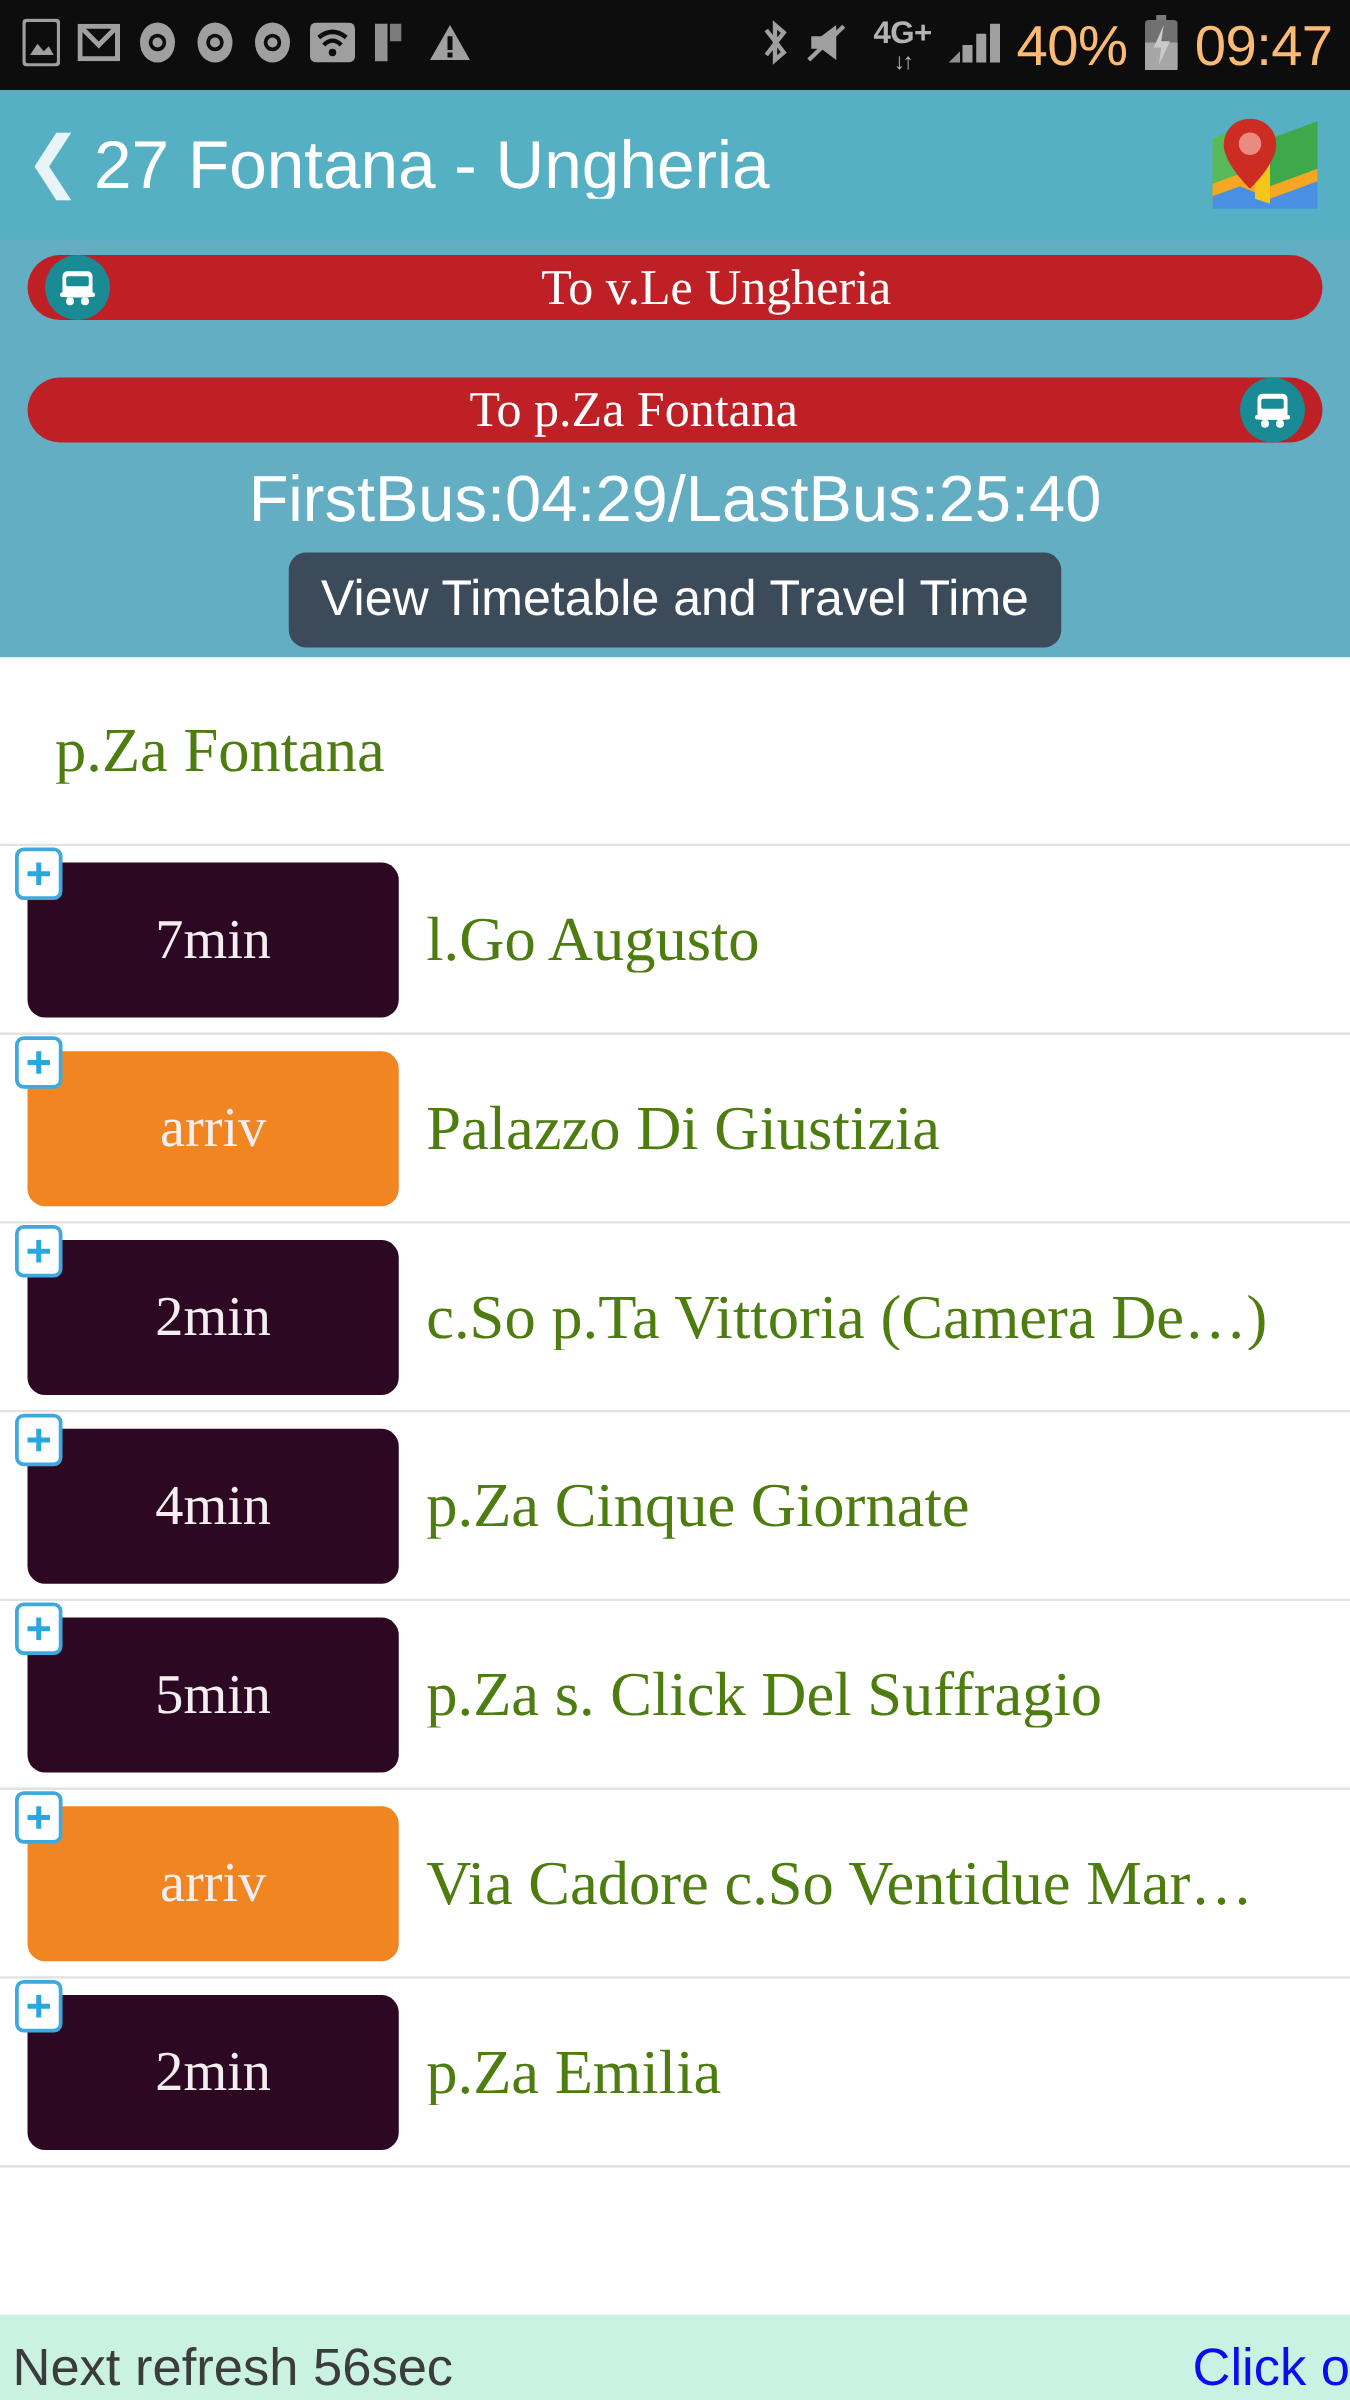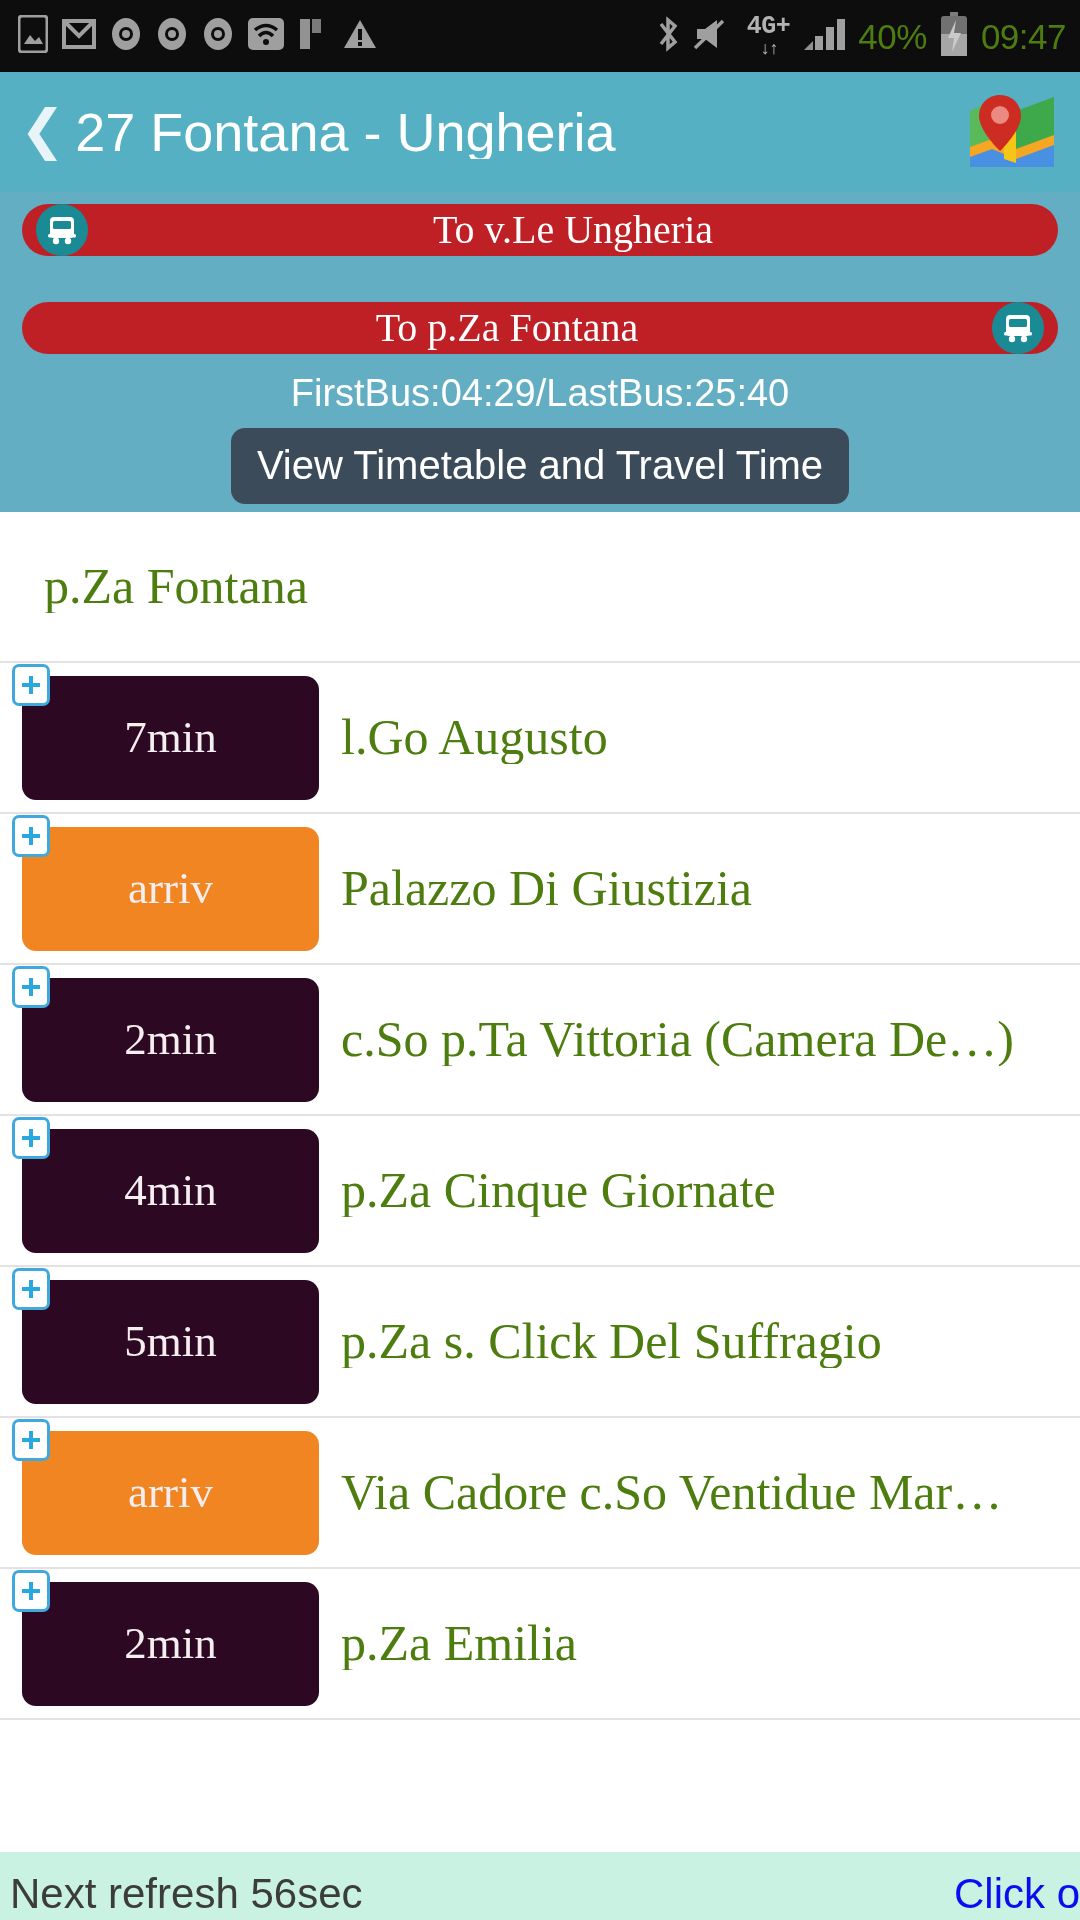--- a/index.html
+++ b/index.html
@@ -27,34 +27,33 @@
     background: #0d0d0d;
     display: flex;
     align-items: center;
     padding: 0 14px 0 18px;
     flex: 0 0 auto;
   }
   .sb-left { display: flex; align-items: center; gap: 14px; flex: 1 1 auto; }
   .sb-right { display: flex; align-items: center; gap: 12px; }
   .sb-icon { opacity: 0.78; display: block; }
   .sb-text {
-    color: #4d7c0f;
-    font-size: 35px;
+    color: #fdba74;
+    font-size: 45px;
     letter-spacing: -0.5px;
     line-height: 1;
     white-space: nowrap;
   }
   .sb-net {
     display: flex;
     flex-direction: column;
     align-items: center;
     line-height: 1;
     color: #cfcfcf;
     opacity: 0.85;
-    font-family: Liberation Mono, monospace;
   }
   .sb-net .g { font-size: 25px; font-weight: 600; letter-spacing: -0.5px; }
   .sb-net .arrows { font-size: 18px; margin-top: 1px; letter-spacing: -2px; }
 
   
   .header {
     height: 120px;
     background: #54b0c2;
     display: flex;
     align-items: center;
@@ -116,21 +115,21 @@
     flex: 0 0 auto;
     display: flex; align-items: center; justify-content: center;
     position: relative;
   }
   .bus-badge.left { margin-left: 14px; }
   .bus-badge.right { margin-right: 14px; }
 
   .firstlast {
     text-align: center;
     color: #ffffff;
-    font-size: 38px;
+    font-size: 52px;
     line-height: 1;
     margin-top: 20px;
     white-space: nowrap;
   }
   .timetable-wrap { display: flex; justify-content: center; margin-top: 16px; }
   .timetable-btn {
     background: #3c4b5a;
     color: #ffffff;
     font-size: 40px;
     line-height: 1;

